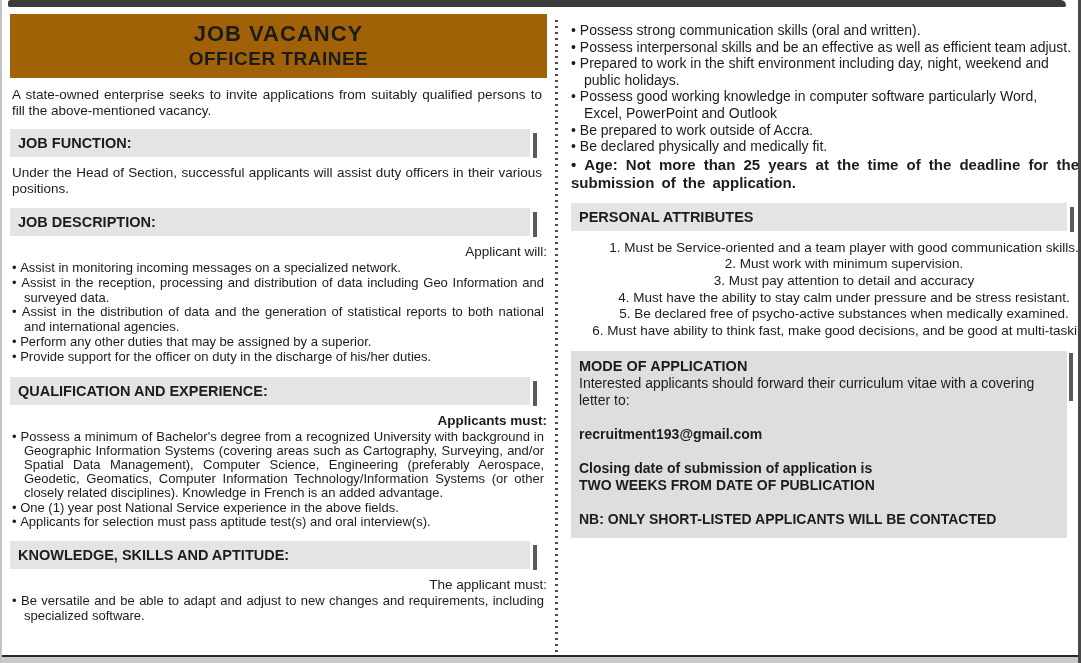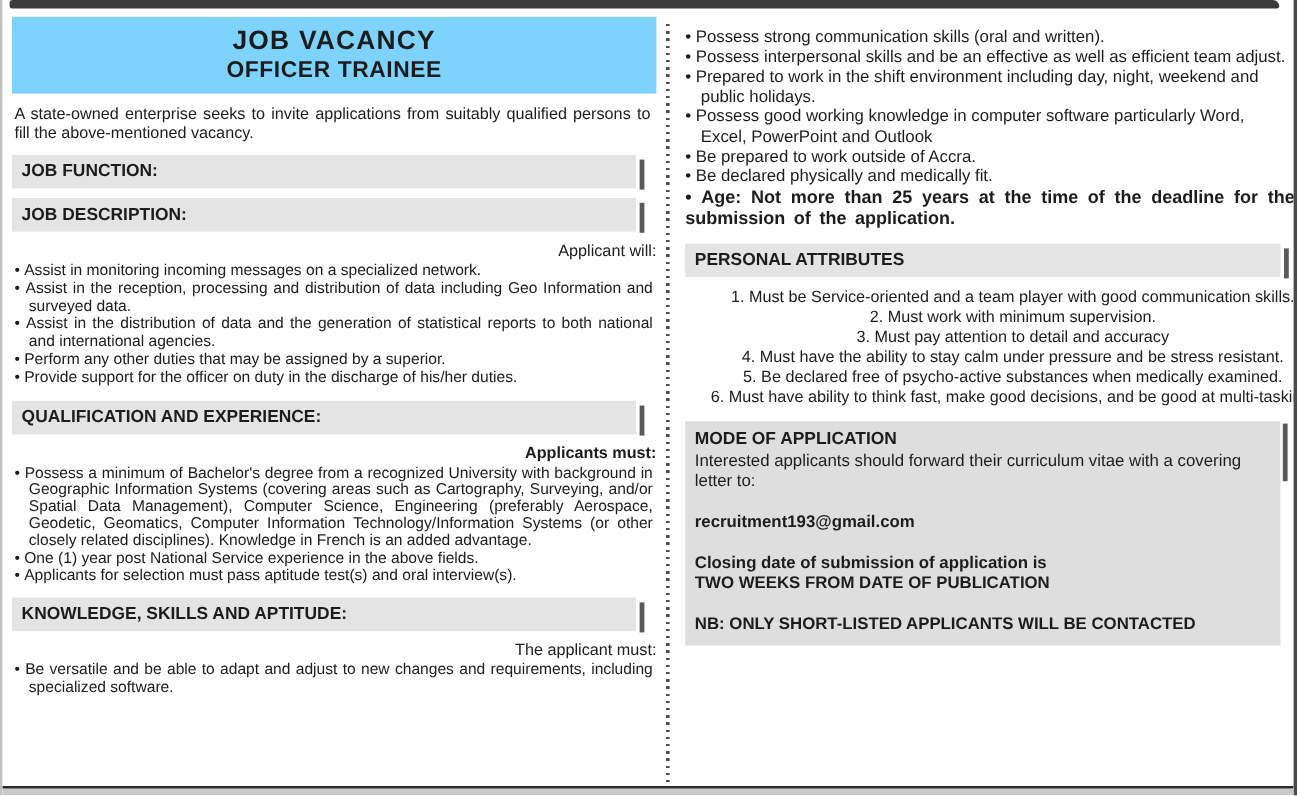--- a/index.html
+++ b/index.html
@@ -41,21 +41,21 @@
   .v-divider {
     flex: none;
     width: 3px;
     margin: 6px 7px 0 8px;
     background-image: repeating-linear-gradient(to bottom, #4d4d4d 0px, #4d4d4d 2px, transparent 2px, transparent 6px);
   }
   .col-right { flex: 1; padding: 6px 6px 0 4px; }
 
   
   .title-box {
-    background: #7dd3fc;
+    background: #a16207;
     width: 537px;
     padding: 7px 0 8px 0;
     text-align: center;
     margin-bottom: 9px;
   }
   .title-line1 { font-size: 22px; font-weight: bold; letter-spacing: 1px; line-height: 26px; }
   .title-line2 { font-size: 19px; font-weight: bold; letter-spacing: 0.5px; line-height: 23px; }
   .intro {
     font-size: 13.5px;
     line-height: 16px;
@@ -171,20 +171,21 @@
 
       <div class="title-box">
         <div class="title-line1">JOB VACANCY</div>
         <div class="title-line2">OFFICER TRAINEE</div>
       </div>
 
       <p class="intro">A state-owned enterprise seeks to invite applications from suitably qualified persons to fill the above-mentioned vacancy.</p>
 
       <div>
         <div class="bar">JOB FUNCTION:</div>
+        <p class="section-body">Under the Head of Section, successful applicants will assist duty officers in their various positions.</p>
       </div>
 
       <div>
         <div class="bar">JOB DESCRIPTION:</div>
         <p class="lead">Applicant will:</p>
         <ul class="bullets">
           <li>Assist in monitoring incoming messages on a specialized network.</li>
           <li>Assist in the reception, processing and distribution of data including Geo Information and surveyed data.</li>
           <li>Assist in the distribution of data and the generation of statistical reports to both national and international agencies.</li>
           <li>Perform any other duties that may be assigned by a superior.</li>

